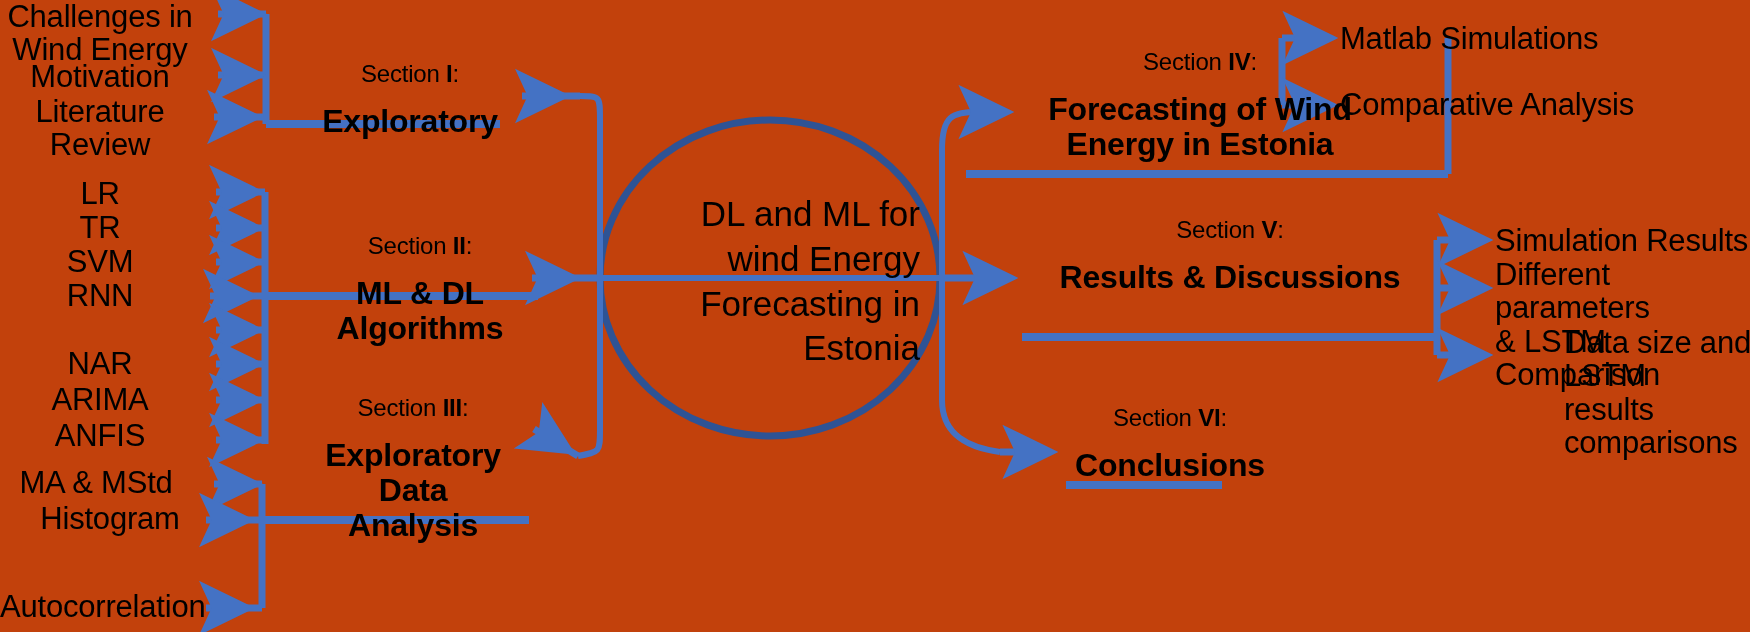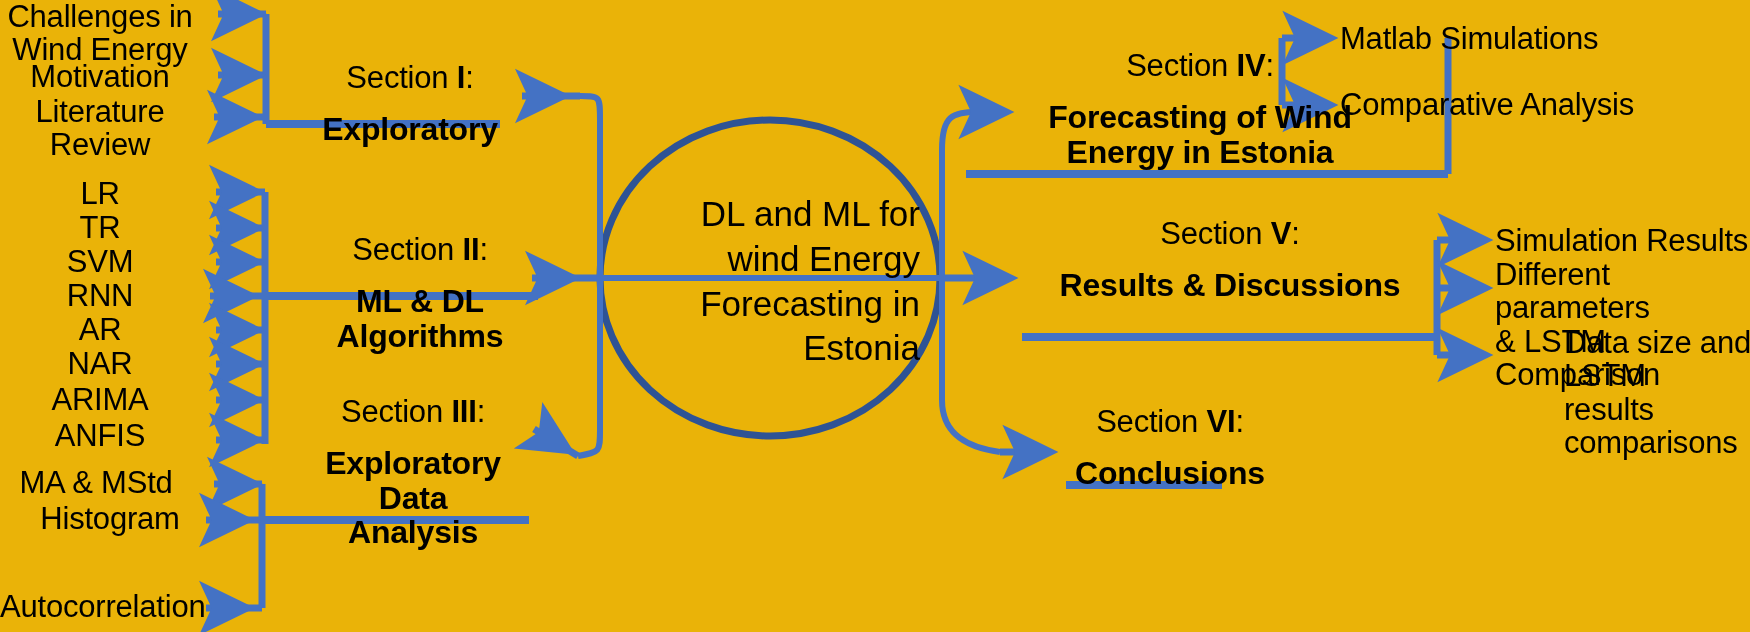--- a/index.html
+++ b/index.html
@@ -4,42 +4,42 @@
 <style>
   html,body{margin:0;padding:0;background:#ffffff;}
   body{
     font-family:"Liberation Sans", sans-serif;
     color:#000000;
   }
   #stage{
     position:relative;
     width:1750px;
     height:632px;
-    background:#eab308;
+    background:#c2410c;
     overflow:hidden;
   }
   #wires{
     position:absolute;
     left:0; top:0;
     width:1750px;
     height:632px;
   }
   .lbl{
     position:absolute;
     text-align:center;
     line-height:1.08;
     white-space:pre-line;
     letter-spacing:-0.2px;
   }
   .leaf{
     font-size:31px;
     font-weight:400;
   }
   .sec-head{
-    font-size:31px;
+    font-size:24px;
     font-weight:400;
   }
   .sec-head b{
     font-weight:700;
   }
   .sec-title{
     font-size:32px;
     font-weight:700;
   }
   .center-text{
@@ -140,21 +140,20 @@
 Wind Energy</div>
 
   <div class="lbl leaf r-ctr" style="left:0px; top:60px; width:200px;">Motivation</div>
 
   <div class="lbl leaf r-ctr" style="left:0px; top:177px; width:200px;">LR</div>
 
   <div class="lbl leaf r-ctr" style="left:0px; top:95px; width:200px;">Literature Review</div>
   <div class="lbl leaf r-ctr" style="left:0px; top:211px; width:200px;">TR</div>
   <div class="lbl leaf r-ctr" style="left:0px; top:245px; width:200px;">SVM</div>
   <div class="lbl leaf r-ctr" style="left:0px; top:279px; width:200px;">RNN</div>
-  <div class="lbl leaf r-ctr" style="left:0px; top:313px; width:200px;">AR</div>
   <div class="lbl leaf r-ctr" style="left:0px; top:347px; width:200px;">NAR</div>
   <div class="lbl leaf r-ctr" style="left:0px; top:383px; width:200px;">ARIMA</div>
   <div class="lbl leaf r-ctr" style="left:0px; top:419px; width:200px;">ANFIS</div>
 
   <div class="lbl leaf r-ctr" style="left:0px; top:466px; width:192px;text-align:center;">MA &amp; MStd</div>
   <div class="lbl leaf r-ctr" style="left:14px; top:502px; width:192px;">Histogram</div>
   <div class="lbl leaf r-ctr" style="left:0px; top:590px; width:192px;">Autocorrelation</div>
 
   <div class="lbl r-ctr" style="left:300px; top:44px; width:220px;">
     <div class="sec-head">Section <b>I</b>:</div>

